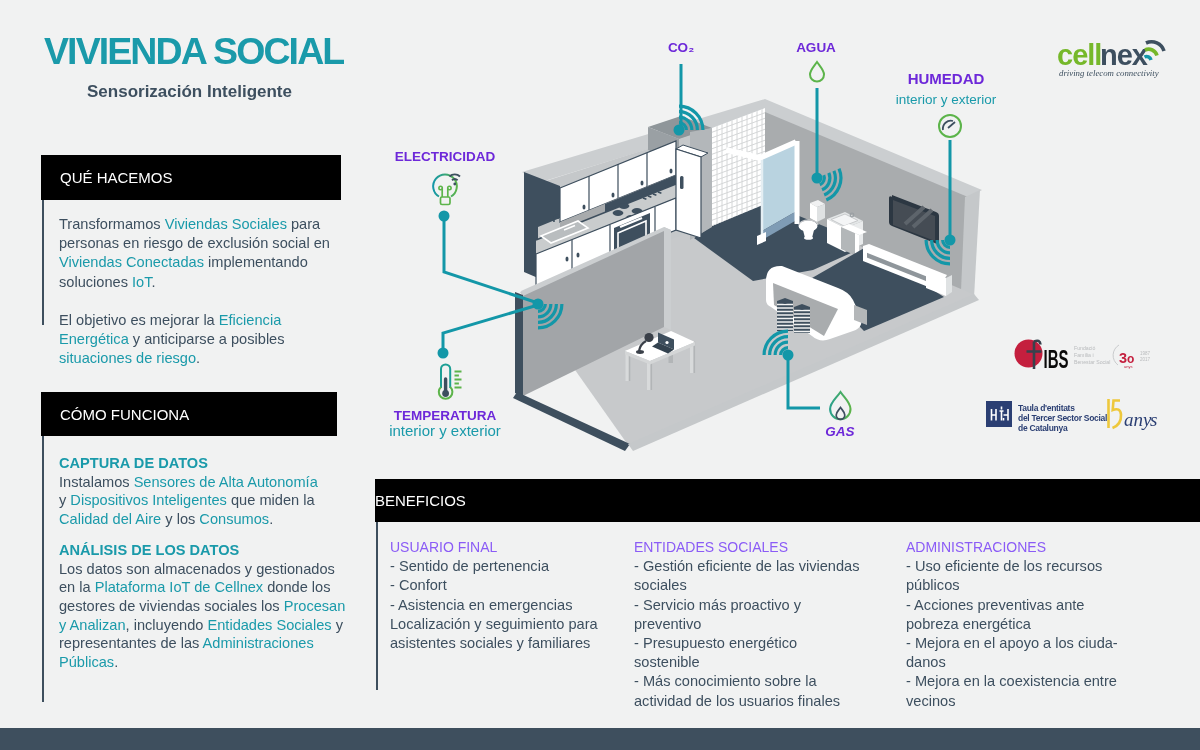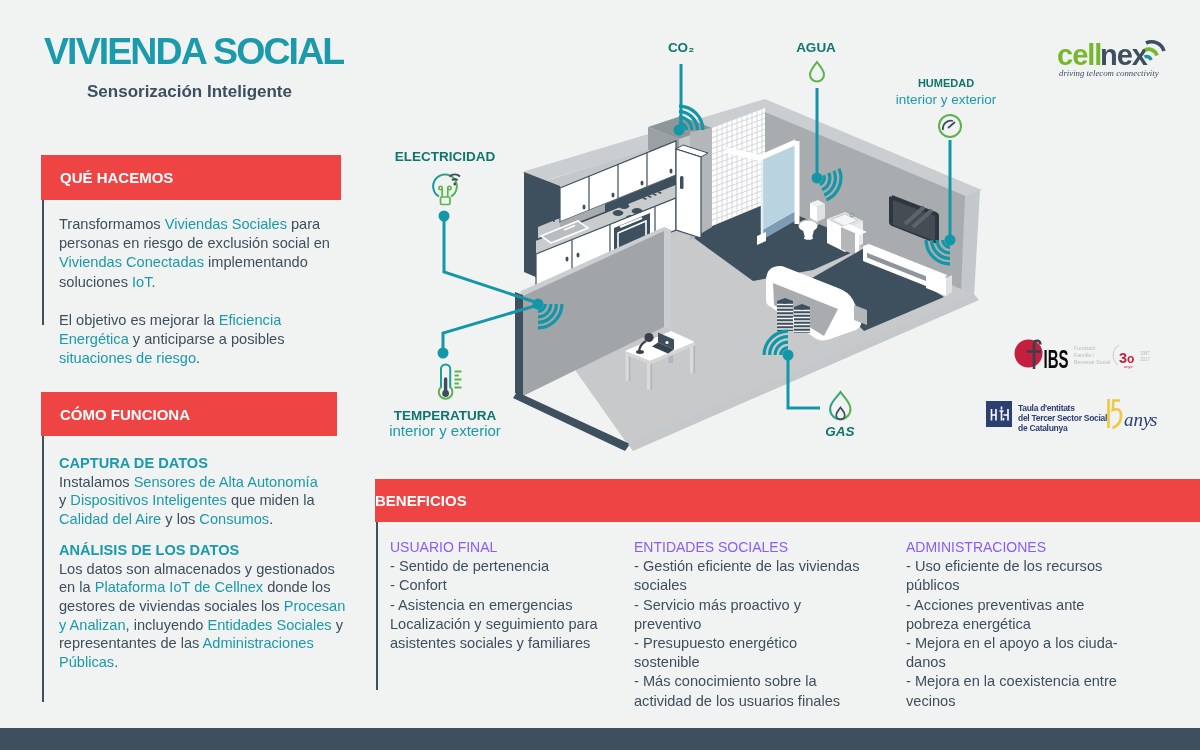--- a/index.html
+++ b/index.html
@@ -1,22 +1,22 @@
 <!DOCTYPE html>
 <html><head>
 <meta charset="utf-8">
 <style>
 html,body{margin:0;padding:0;}
 body{width:1200px;height:750px;position:relative;background:#f1f2f2;font-family:"Liberation Sans",sans-serif;overflow:hidden;}
 .abs{position:absolute;}
-.dark{color:#0f766e;}
+.dark{color:#6d28d9;}
 .teal{color:#1a9aaa;text-align:right;}
 h1{margin:0;font-size:37.5px;letter-spacing:-1.9px;color:#1a9aaa;font-weight:bold;}
 .sub{font-size:17px;font-weight:bold;color:#3d4f5f;}
-.hdrbox{background:#ef4444;color:#fff;font-weight:bold;font-size:15px;display:flex;align-items:center;padding-left:19px;box-sizing:border-box;}
+.hdrbox{background:#000000;color:#fff;font-weight:normal;font-size:15px;display:flex;align-items:center;padding-left:19px;box-sizing:border-box;}
 .body15{font-size:14.6px;line-height:19.2px;color:#3d4f5f;} .body14{font-size:14.6px;line-height:18.7px;color:#3d4f5f;}
 .b{font-weight:bold;}
 .colhdr{color:#8b5cf6;font-size:14px;font-weight:normal;}
 </style>
 </head>
 <body>
 
 <div class="abs" style="left:44px;top:30px;">
     <h1>VIVIENDA SOCIAL</h1>
   </div>
@@ -310,21 +310,21 @@
 
 <g fill="none" stroke-width="2.1">
 <path d="M840.5,392 c4.5,6.5 10,10.5 10,17 a10.2,10.2 0 0 1 -20.4,0 c0,-6.5 5.9,-10.5 10.4,-17 z" stroke="url(#tg2)"></path>
 <path d="M840.5,407.5 c2.2,3.2 4.3,4.8 4.3,7.5 a4.3,4.3 0 0 1 -8.6,0 c0,-2.7 2.1,-4.3 4.3,-7.5 z" stroke="#3d4f5f" stroke-width="1.7"></path>
 </g>
 </svg>
 
 <div class="abs dark b" style="left:385px;top:149px;width:120px;text-align:center;font-size:13.5px;">ELECTRICIDAD</div>
 <div class="abs dark b" style="left:625px;top:40px;width:112px;text-align:center;font-size:13.5px;">CO₂</div>
 <div class="abs dark b" style="left:760px;top:40px;width:112px;text-align:center;font-size:13.5px;">AGUA</div>
-<div class="abs dark b" style="left:890px;top:77px;width:112px;text-align:center;font-size:11px;">HUMEDAD</div>
+<div class="abs dark b" style="left:890px;top:70px;width:112px;text-align:center;font-size:15px;">HUMEDAD</div>
 <div class="abs teal" style="left:890px;top:92px;width:112px;text-align:center;font-size:13.5px;">interior y exterior</div>
 <div class="abs dark b" style="left:385px;top:408px;width:120px;text-align:center;font-size:13.5px;">TEMPERATURA</div>
 <div class="abs teal" style="left:385px;top:422px;width:120px;text-align:center;font-size:15px;">interior y exterior</div>
 <div class="abs dark b" style="left:790px;top:424px;width:100px;text-align:center;font-size:13.5px;font-style:italic;">GAS</div>
 
 <svg class="abs" style="left:1040px;top:20px;" width="140" height="70" viewBox="0 0 140 70">
 <text x="17" y="45" font-family="Liberation Sans" font-size="29" font-weight="bold" fill="#76b82a" letter-spacing="-1">cell</text>
 <text x="60" y="45" font-family="Liberation Sans" font-size="29" font-weight="bold" fill="#3d4f5f" letter-spacing="-1">nex</text>
 <g fill="none">
 <path d="M106,23 A13,13 0 0 1 124,31" stroke="#3d4f5f" stroke-width="3.6"></path>

